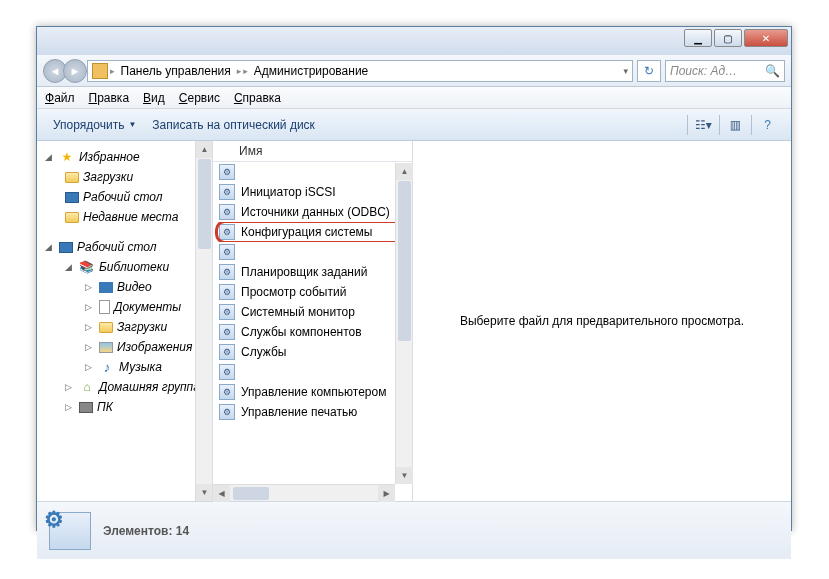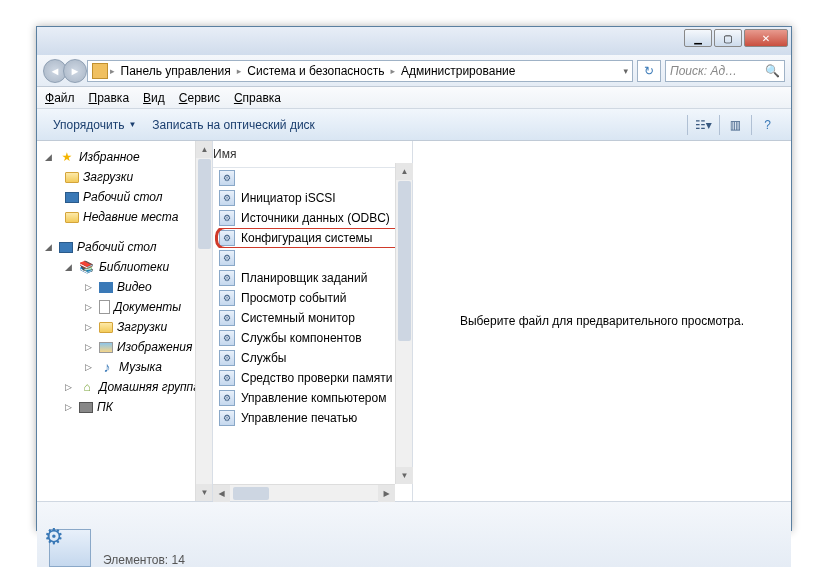--- a/index.html
+++ b/index.html
@@ -44,35 +44,35 @@
 .ic-desktop { background: #3a79b7; border: 1px solid #2a5a8a; width: 14px; height: 11px; }
 .ic-lib { color: #3a79b7; }
 .ic-video { background: #3a79b7; width: 14px; height: 11px; }
 .ic-doc { background: #fff; border: 1px solid #999; width: 11px; height: 14px; }
 .ic-img { background: linear-gradient(#8ec5e8,#f4d58a); width: 14px; height: 11px; border: 1px solid #999; }
 .ic-music { color: #3a79b7; font-size: 14px; }
 .ic-home { color: #7aa43a; }
 .ic-pc { background: #888; width: 14px; height: 11px; border: 1px solid #555; }
 .tsep { height: 10px; }
 .list { width: 200px; border-right: 1px solid #d8dee6; position: relative; }
-.listhdr { height: 27px; border-bottom: 1px solid #e0e5eb; display: flex; align-items: center; color: #333; cursor: default; }
+.listhdr { height: 21px; border-bottom: 1px solid #e0e5eb; display: flex; align-items: center; padding-left: 26px; color: #333; cursor: default; }
 .litem { display: flex; align-items: center; height: 20px; padding-left: 6px; gap: 6px; cursor: default; white-space: nowrap; overflow: hidden; }
 .litem.highlight { position: relative; }
 .litem.highlight::after { content: ""; position: absolute; left: 2px; right: 4px; top: -2px; bottom: -2px; border: 3px solid #d03a2a; border-radius: 10px; pointer-events: none; }
 .licon { width: 16px; height: 16px; background: linear-gradient(#e8f0fa,#c5d8ee); border: 1px solid #8aa8c8; display: inline-flex; align-items: center; justify-content: center; font-size: 9px; color: #3a5a80; flex-shrink: 0; }
 .list-scroll { position: absolute; right: 0; top: 22px; bottom: 17px; width: 17px; background: #f0f0f0; border-left: 1px solid #ddd; }
 .list-scroll .thumb { position: absolute; top: 18px; left: 2px; width: 13px; height: 160px; background: #cdd6e2; border-radius: 2px; }
 .list-scroll .arr { position: absolute; left: 0; width: 17px; height: 17px; background: #e6e6e6; display: flex; align-items: center; justify-content: center; font-size: 8px; color: #666; }
 .list-scroll .arr.up { top: 0; } .list-scroll .arr.dn { bottom: 0; }
 .list-hscroll { position: absolute; left: 0; right: 17px; bottom: 0; height: 17px; background: #f0f0f0; border-top: 1px solid #ddd; }
 .list-hscroll .thumb { position: absolute; left: 20px; top: 2px; height: 13px; width: 36px; background: #cdd6e2; border-radius: 2px; }
 .list-hscroll .arr { position: absolute; top: 0; width: 17px; height: 17px; background: #e6e6e6; display: flex; align-items: center; justify-content: center; font-size: 8px; color: #666; }
 .list-hscroll .arr.l { left: 0; } .list-hscroll .arr.r { right: 0; }
 .preview { flex: 1; display: flex; align-items: center; justify-content: center; color: #000000; }
-.statusbar { height: 66px; background: linear-gradient(#f4f7fb,#e5ecf5); border-top: 1px solid #d0d8e2; display: flex; align-items: flex-end; padding: 0 12px; gap: 12px; }
+.statusbar { height: 58px; background: linear-gradient(#f4f7fb,#e5ecf5); border-top: 1px solid #d0d8e2; display: flex; align-items: center; padding: 0 12px; gap: 12px; font-weight: bold; }
 .statusicon { width: 42px; height: 38px; background: linear-gradient(#e8f0fa,#c5d8ee); border: 1px solid #8aa8c8; position: relative; }
 .statusicon::before { content: "⚙"; position: absolute; left: -6px; top: -6px; font-size: 22px; color: #3a79b7; }
 .statustext { color: #555; }
 </style>
 </head>
 <body>
 
 <div class="window">
   <div class="titlebar">
     <div class="winbtn min">▁</div>
@@ -83,21 +83,20 @@
   <div class="addrrow">
     <div class="navbtns">
       <div class="navcircle">◄</div>
       <div class="navcircle">►</div>
     </div>
     <div class="addrbar">
       <span class="addricon"></span>
       <span class="addrsep">▸</span>
       <span class="addrseg">Панель управления</span>
       <span class="addrsep">▸</span>
-      <span class="addrseg">Система и безопасность</span>
       <span class="addrsep">▸</span>
       <span class="addrseg">Администрирование</span>
       <span style="margin-left:auto;color:#666;font-size:9px">▾</span>
     </div>
     <div class="refreshbtn">↻</div>
     <div class="searchbox">
       <span>Поиск: Ад…</span>
       <span class="mag">🔍</span>
     </div>
   </div>
@@ -230,21 +229,20 @@
           <div class="litem">
             <span class="licon">⚙</span>
             <span>Службы компонентов</span>
           </div>
           <div class="litem">
             <span class="licon">⚙</span>
             <span>Службы</span>
           </div>
           <div class="litem">
             <span class="licon">⚙</span>
-            <span>Средство проверки памяти</span>
           </div>
           <div class="litem">
             <span class="licon">⚙</span>
             <span>Управление компьютером</span>
           </div>
           <div class="litem">
             <span class="licon">⚙</span>
             <span>Управление печатью</span>
           </div>
         </div>

